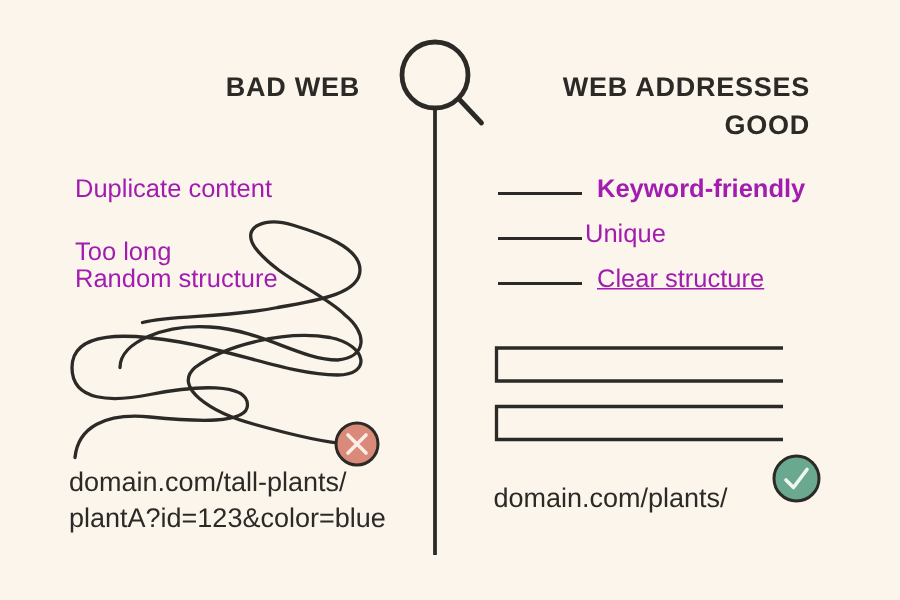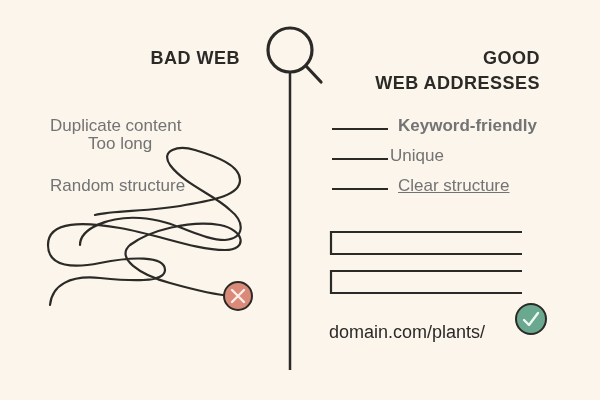--- a/index.html
+++ b/index.html
@@ -8,21 +8,21 @@
     background: #fbf5ec;
     font-family: "Liberation Sans", "DejaVu Sans", sans-serif;
     color: #2b2a27;
     position: relative;
   }
   .abs { position: absolute; }
   .title {
     font-weight: bold; font-size: 18px; line-height: 25px;
     text-align: right; letter-spacing: 0.5px; color: #2b2a27;
   }
-  .item { font-size: 17px; line-height: 20px; color: #737373; white-space: nowrap; }
+  .item { font-size: 17px; line-height: 20px; color: #a21caf; white-space: nowrap; }
   .url { font-size: 18px; line-height: 24px; color: #2b2a27; white-space: nowrap; }
   svg { position: absolute; left: 0; top: 0; }
   .dash { position: absolute; height: 2px; background: #2b2a27; width: 56px; }
 </style>
 </head>
 <body>
 
 <svg width="600" height="400" viewBox="0 0 600 400">
 
   <g fill="none" stroke="#2b2a27" stroke-width="3.2" stroke-linecap="round">
@@ -51,28 +51,30 @@
   <g>
     <circle cx="531" cy="319" r="15" fill="#6aa890" stroke="#2b2a27" stroke-width="2"></circle>
     <path d="M524,320 L529,325 L538,313" fill="none" stroke="#eef7f2" stroke-width="2.4" stroke-linecap="round" stroke-linejoin="round"></path>
   </g>
 </svg>
 
 <div class="abs title" style="left:60px; top:46px; width:180px;">
   <div>BAD WEB</div>
 </div>
 <div class="abs item" style="left:50px; top:116px;">Duplicate content</div>
-<div class="abs item" style="left:50px; top:134px;margin-left:38px;">Too long</div>
+<div class="abs item" style="left:50px; top:158px;">Too long</div>
 <div class="abs item" style="left:50px; top:176px;">Random structure</div>
 <div class="abs url" style="left:46px; top:309px;">
+  <div>domain.com/tall-plants/</div>
+  <div>plantA?id=123&amp;color=blue</div>
 </div>
 
 <div class="abs title" style="left:340px; top:46px; width:200px;">
+  <div>WEB ADDRESSES</div>
   <div>GOOD</div>
-  <div>WEB ADDRESSES</div>
 </div>
 <div class="dash" style="left:332px; top:128px;"></div>
 <div class="abs item" style="left:398px; top:116px;font-weight:bold;">Keyword-friendly</div>
 <div class="dash" style="left:332px; top:158px;"></div>
 <div class="abs item" style="left:390px; top:146px;">Unique</div>
 <div class="dash" style="left:332px; top:188px;"></div>
 <div class="abs item" style="left:398px; top:176px;text-decoration:underline;">Clear structure</div>
 <div class="abs url" style="left:329px; top:320px;">domain.com/plants/</div>
 
 </body></html>

